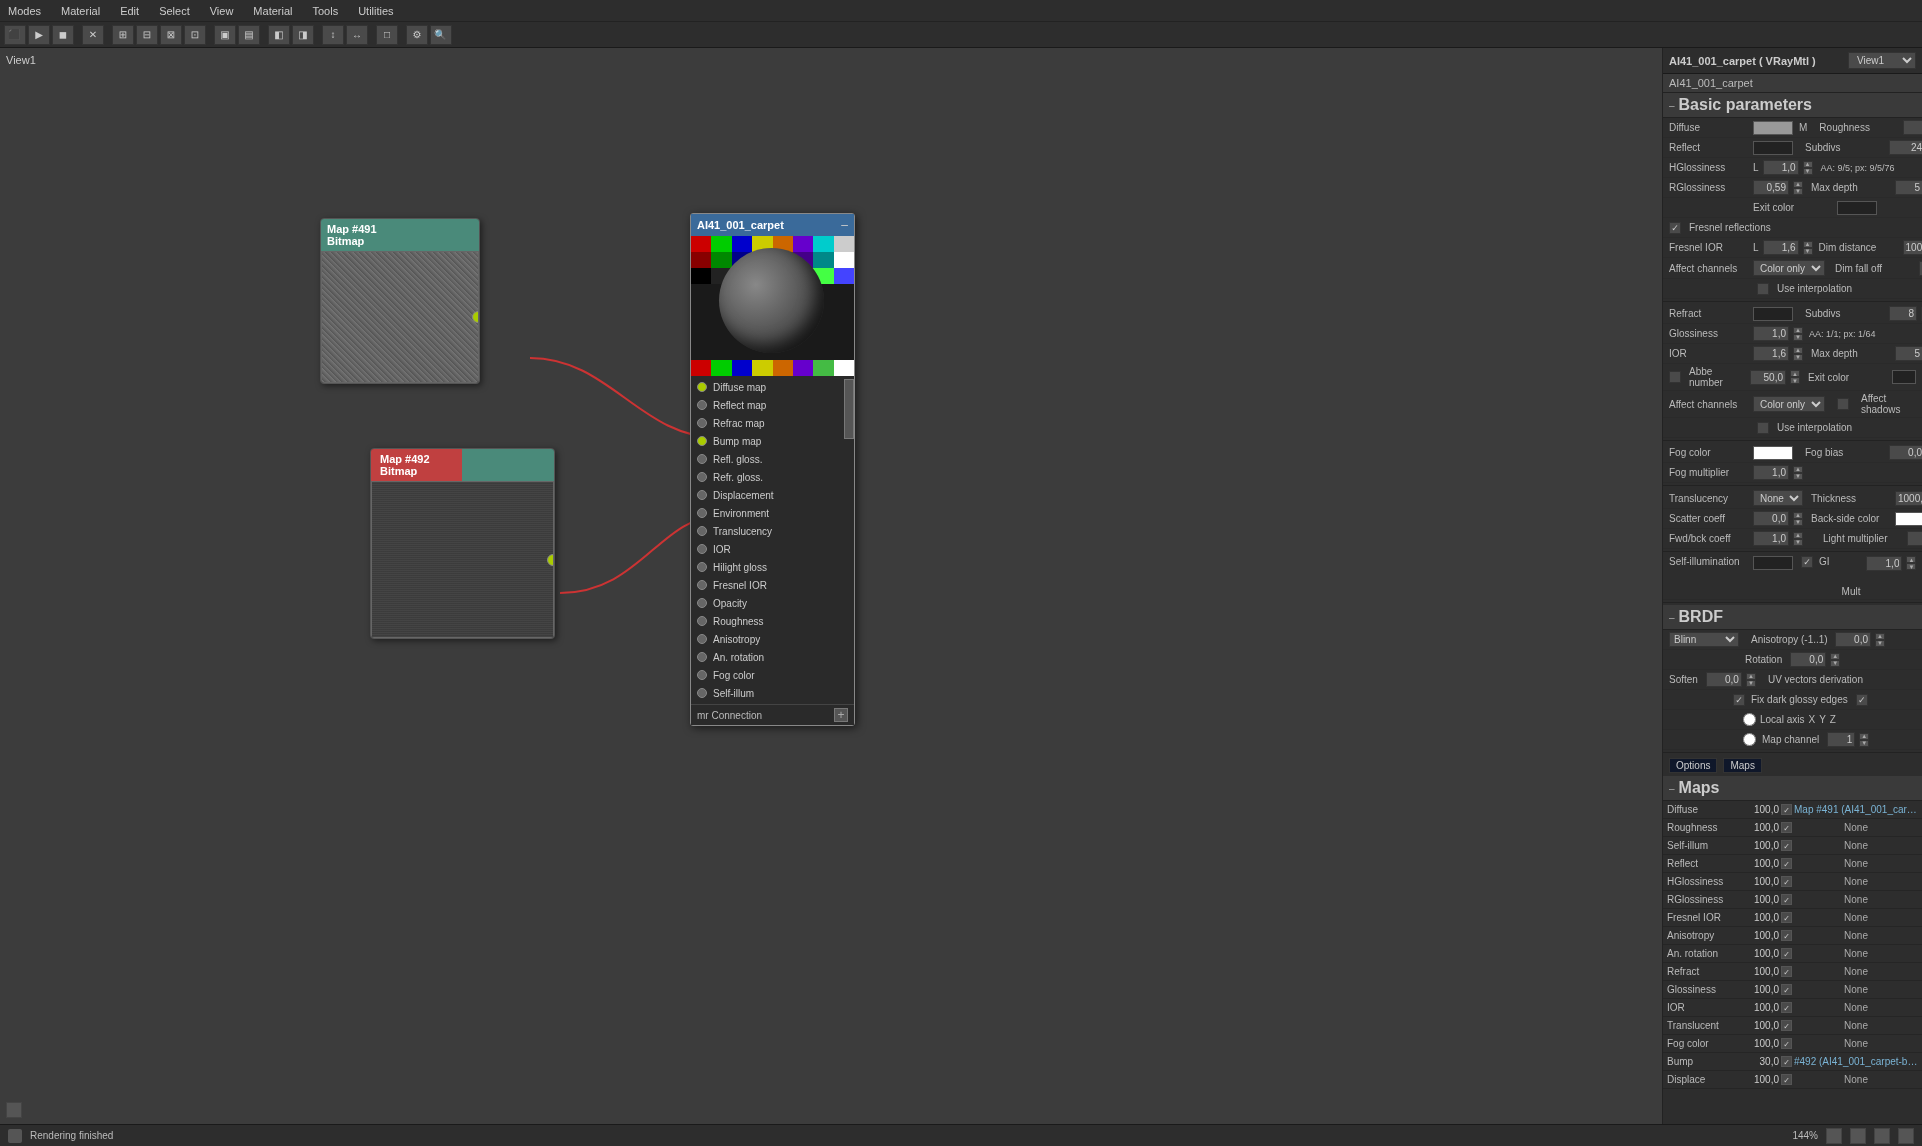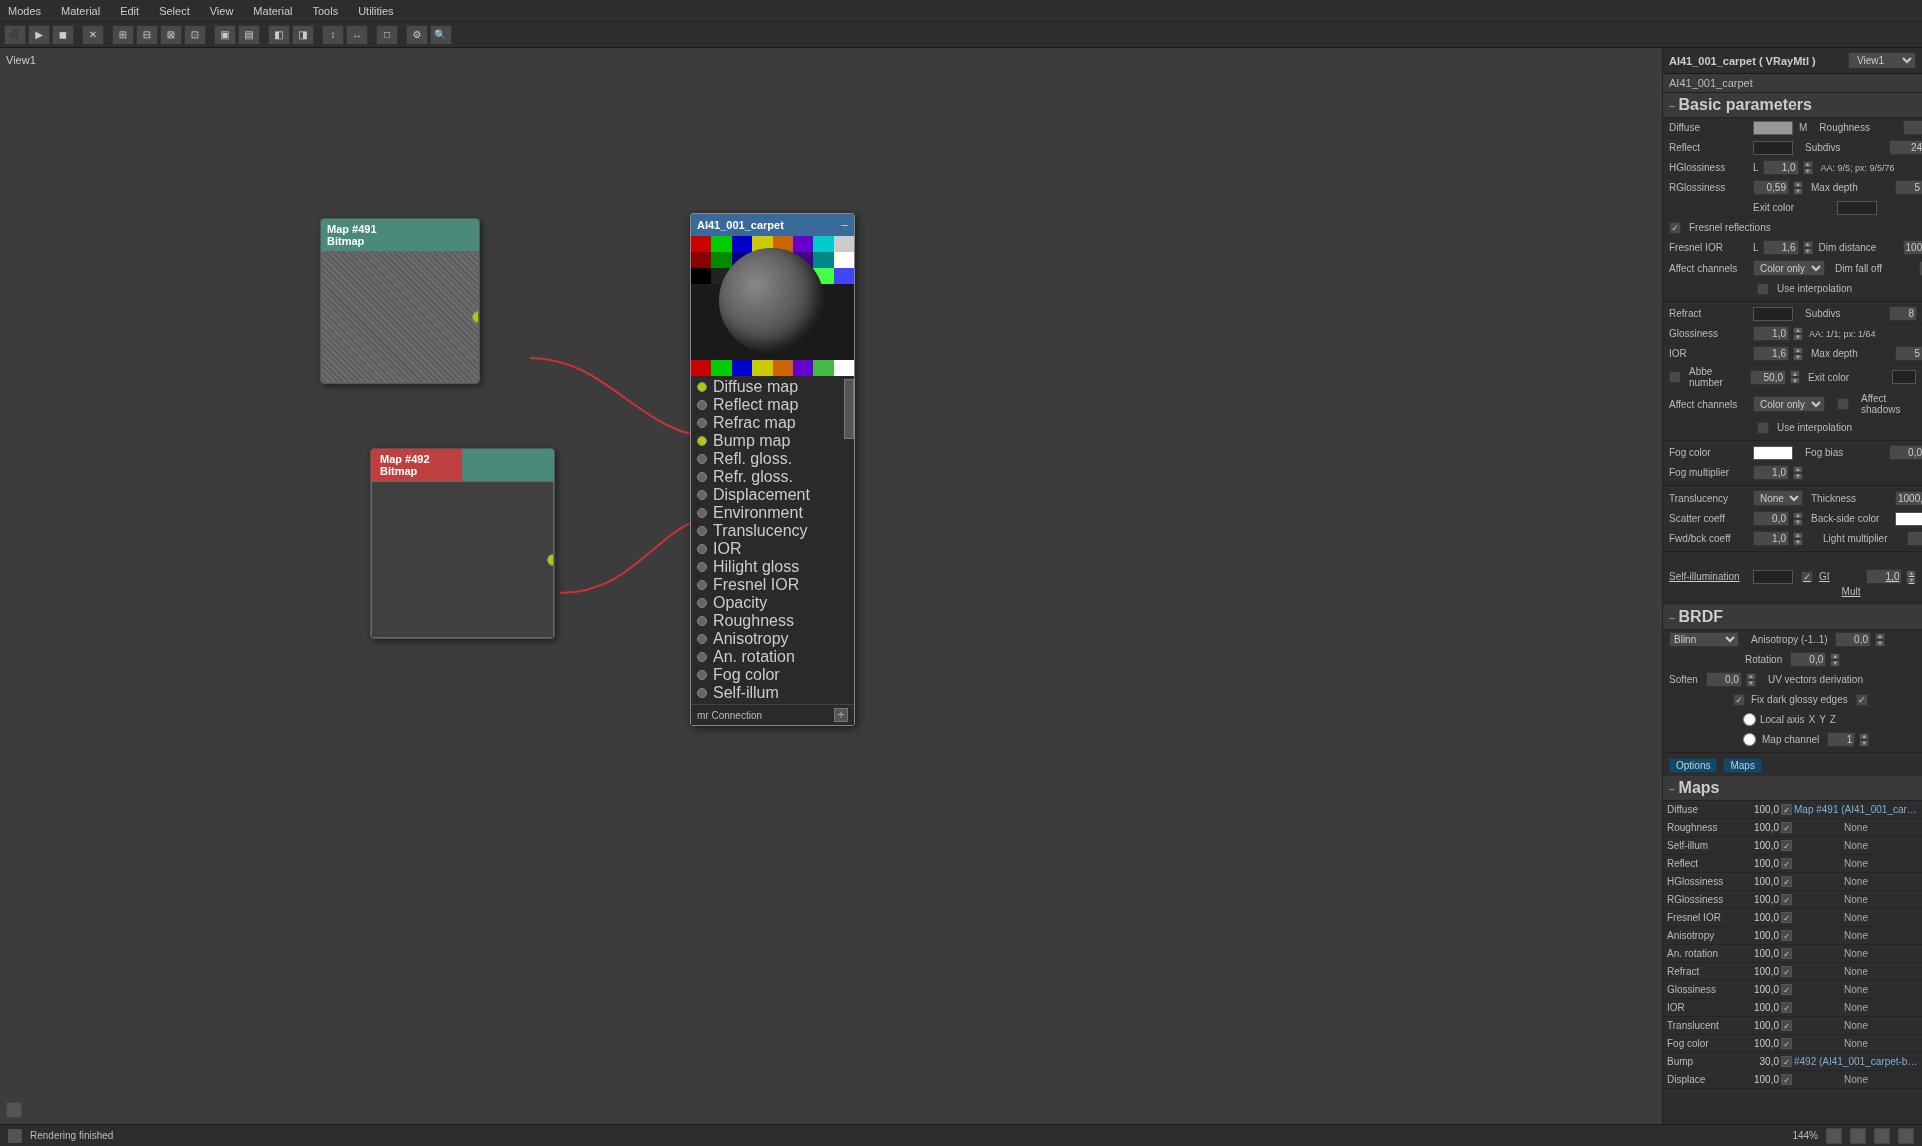--- a/index.html
+++ b/index.html
@@ -198,21 +198,21 @@
     .slot-dot {
       width: 10px;
       height: 10px;
       border-radius: 50%;
       background: #666;
       border: 1px solid #888;
       margin-right: 6px;
       flex-shrink: 0;
     }
     .slot-dot.active { background: #aacc00; }
-    .slot-label { font-size: 16px; color: #ccc; }
+    .slot-label { font-size: 10px; color: #ccc; }
 
     .vray-footer {
       background: #2a2a2a;
       border-top: 1px solid #444;
       padding: 3px 6px;
       display: flex;
       align-items: center;
       justify-content: space-between;
       font-size: 10px;
       color: #bbb;
@@ -448,36 +448,35 @@
 
     .divider { height: 1px; background: #222; margin: 2px 0; }
 
     .options-row {
       display: flex;
       align-items: center;
       padding: 3px 6px;
       gap: 6px;
     }
     .options-btn {
-      background: #0c4a6e;
+      background: #0f172a;
       border: 1px solid #333;
       color: #ccc;
       font-size: 10px;
       padding: 1px 6px;
       cursor: pointer;
     }
 
     
     .self-illum-row {
       display: flex;
-      align-items: center;
+      align-items: flex-start;
       padding: 2px 6px;
       border-bottom: 1px solid #2a2a2a;
       gap: 4px;
-      text-decoration: underline;
     }
   </style>
 </head>
 <body>
 
 <div class="menu-bar">
   <span class="menu-item">Modes</span>
   <span class="menu-item">Material</span>
   <span class="menu-item">Edit</span>
   <span class="menu-item">Select</span>

